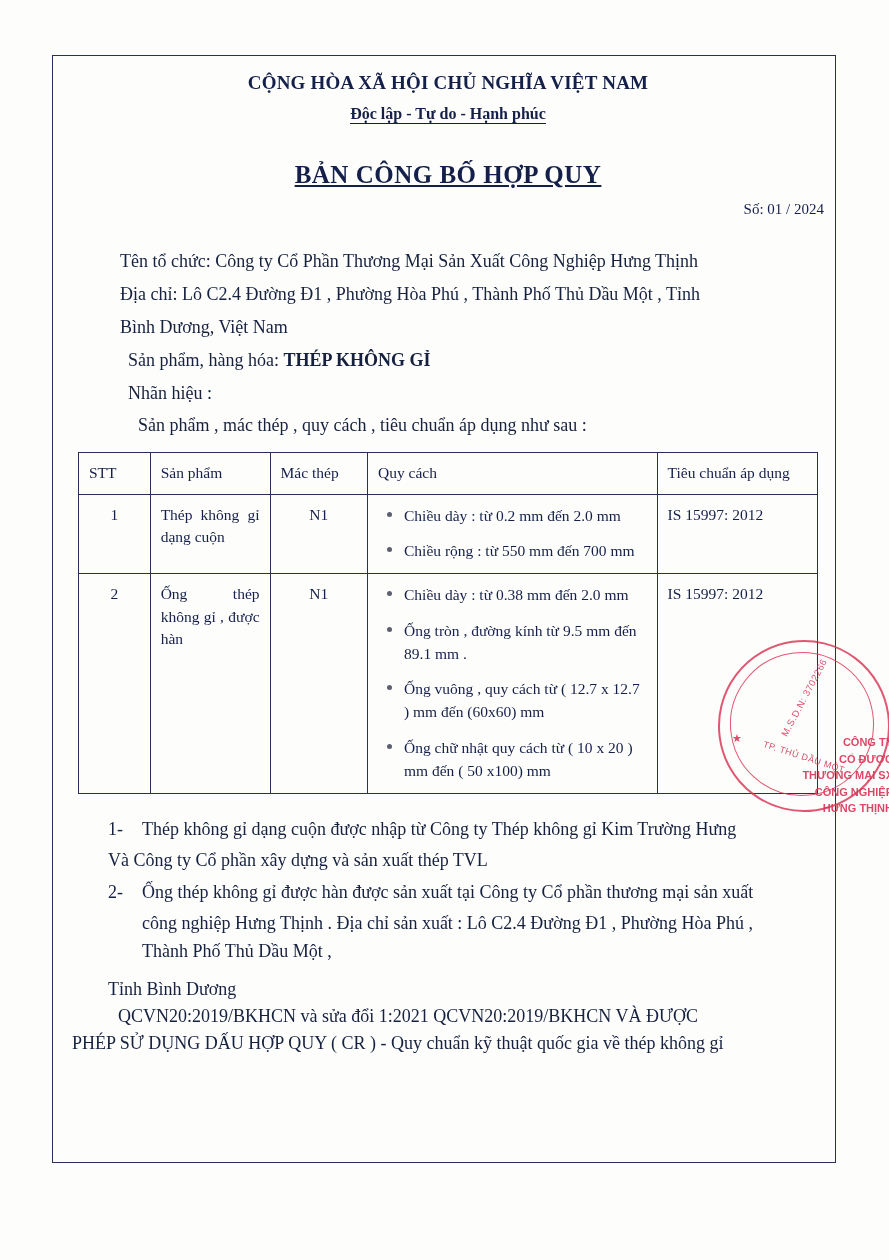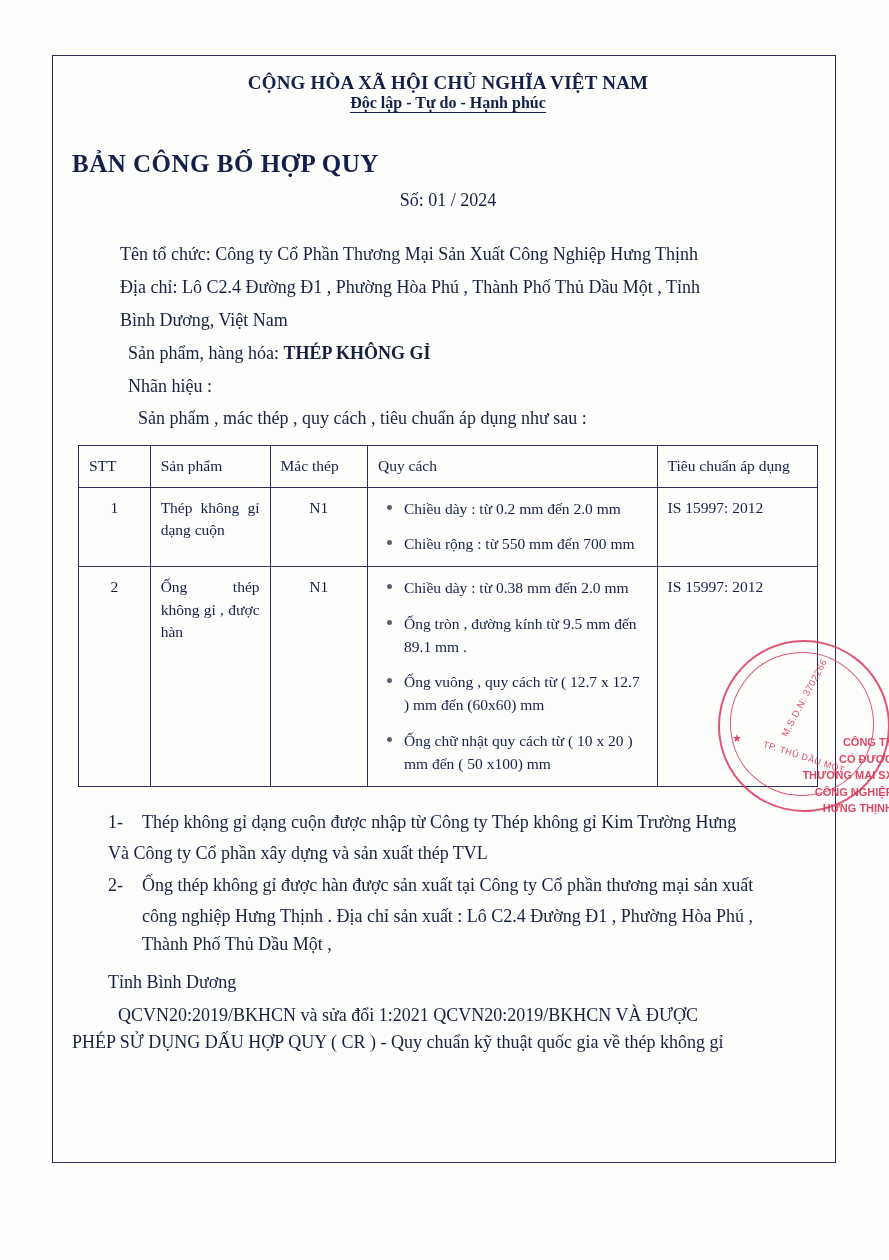--- a/index.html
+++ b/index.html
@@ -42,38 +42,39 @@
     text-align: center;
     font-weight: bold;
     font-size: 19px;
     letter-spacing: 0.2px;
     color: #15204a;
   }
   .national-sub {
     text-align: center;
     font-weight: bold;
     font-size: 16px;
-    margin-top: 0;
+    margin-top: 11px;
     color: #15204a;
   }
   .national-sub span {
     border-bottom: 1.4px solid #15204a;
     padding-bottom: 1px;
   }
   .doc-title {
-    text-align: left;
+    text-align: center;
     font-weight: bold;
     font-size: 25px;
     letter-spacing: 0.5px;
     margin-top: 38px;
     color: #15204a;
+    text-decoration: underline;
   }
   .doc-number {
-    text-align: center;
-    font-size: 18px;
+    text-align: right;
+    font-size: 15px;
     margin-top: 12px;
     color: #15204a;
   }
   .meta {
     margin-top: 30px;
     font-size: 18px;
     line-height: 1.55;
   }
   .meta p {
     margin: 0 0 5px 0;
@@ -160,21 +161,20 @@
   .note-body { flex: 1; }
   .note-cont { padding-left: 36px; }
   .note-cont2 { padding-left: 70px; }
   .conform {
     margin-top: 14px;
     padding-left: 36px;
     font-size: 18px;
     line-height: 1.55;
   }
   .qcvn {
-    margin-top: 6px;
     font-size: 18px;
     line-height: 1.5;
     text-align: justify;
   }
   .qcvn .l1 { padding-left: 46px; }
 
   
   .stamp {
     position: absolute;
     left: 718px;

